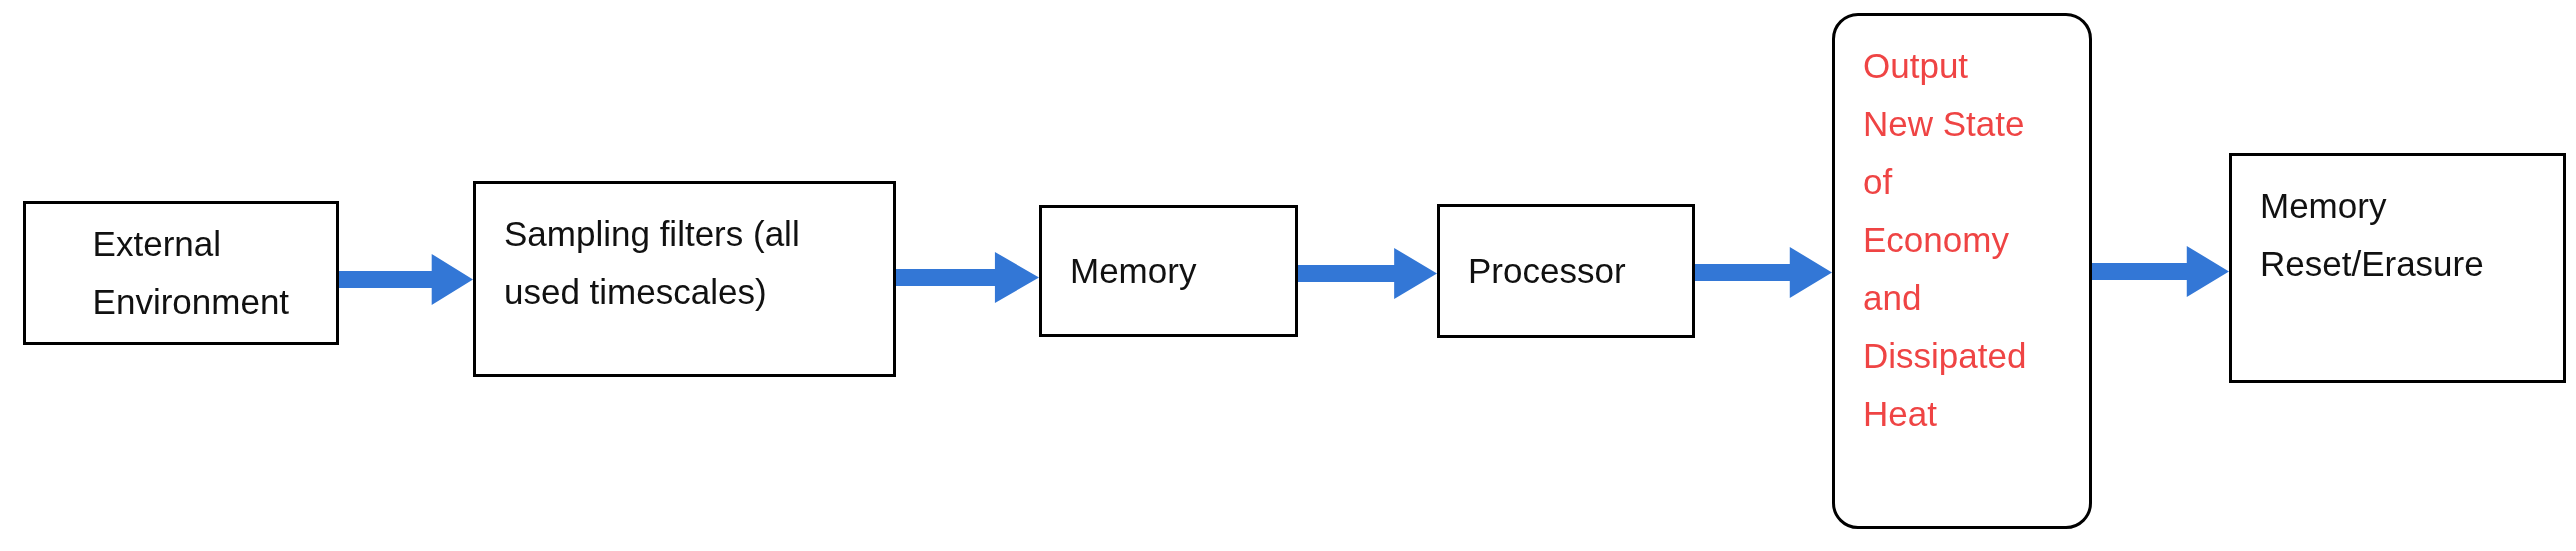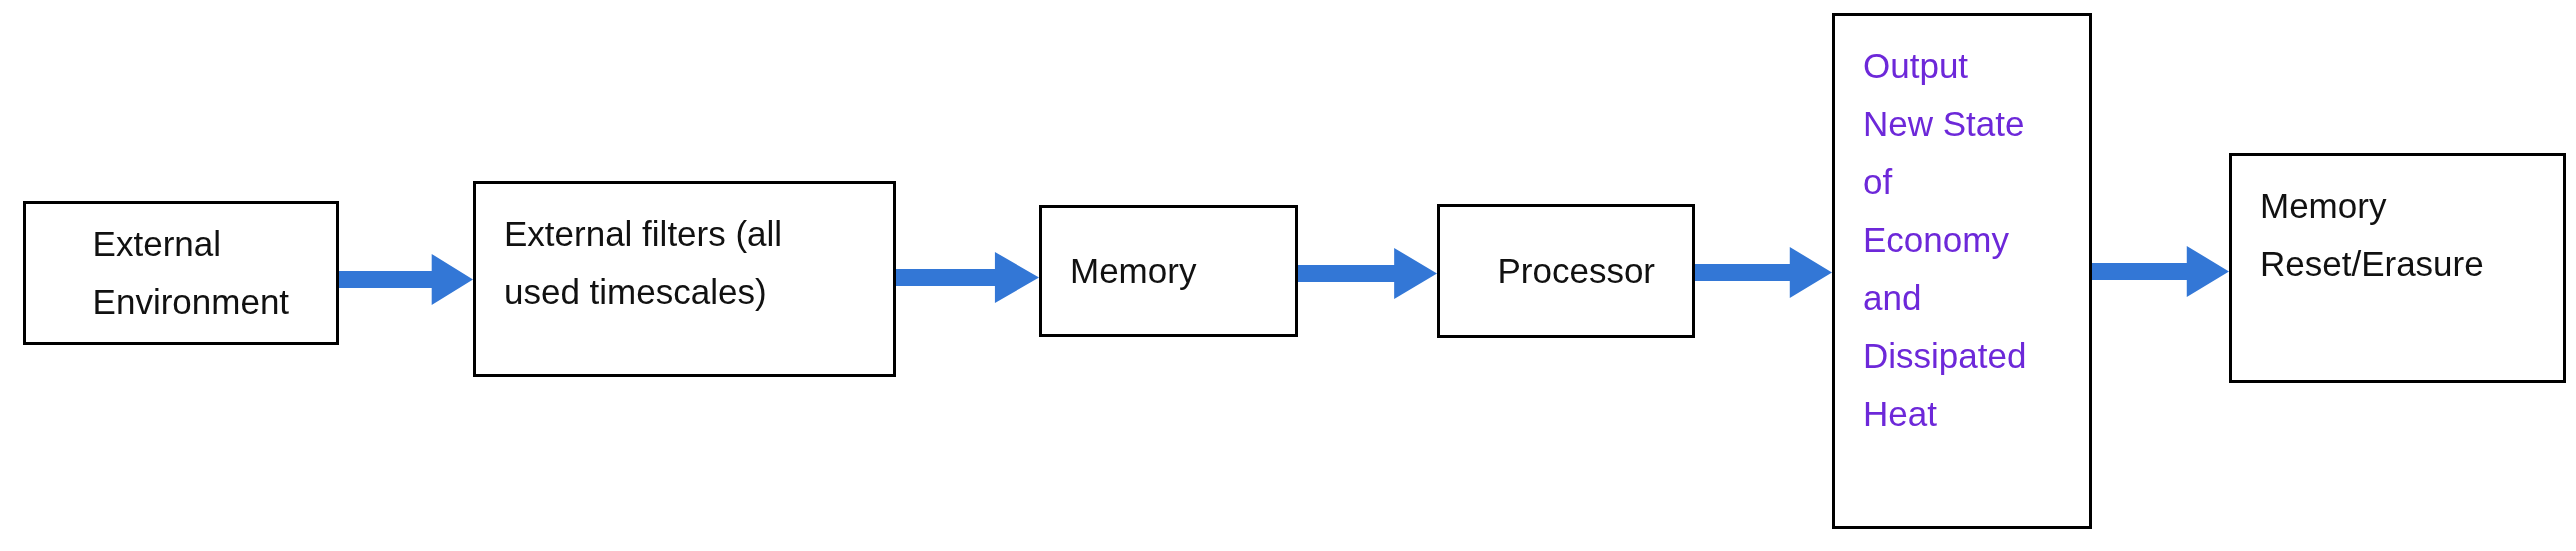--- a/index.html
+++ b/index.html
@@ -29,21 +29,21 @@
     padding-left: 28px;
     padding-right: 7.5px;
   }
   .v-center { justify-content: center; }
   .v-top    { justify-content: flex-start; padding-top: 21px; }
 
   
   #node-external-environment { left: 22.6px;   top: 201px; width: 316px; height: 144px; align-items: center; }
   #node-sampling-filters     { left: 473px;  top: 181px; width: 423px; height: 196px; }
   #node-memory               { left: 1039px; top: 205px; width: 259px; height: 132px; }
-  #node-processor            { left: 1437px; top: 204px; width: 258px; height: 134px; align-items: center; }
+  #node-processor            { left: 1437px; top: 204px; width: 258px; height: 134px; }
   #node-output-state         { left: 1832px; top: 13px;  width: 260px; height: 516px; }
   #node-memory-reset         { left: 2229px; top: 153px; width: 337px; height: 230px; }
 
   .arrow { position: absolute; display: block; }
   #arrow-1 { left: 339px;  top: 253px; width: 134px; height: 53px; }
   #arrow-2 { left: 896px;  top: 251px; width: 143px; height: 53px; }
   #arrow-3 { left: 1298px; top: 247px; width: 139px; height: 53px; }
   #arrow-4 { left: 1695px; top: 246px; width: 137px; height: 53px; }
   #arrow-5 { left: 2092px; top: 245px; width: 137px; height: 53px; }
 </style>
@@ -51,33 +51,33 @@
 <body>
 
 <div class="canvas">
 
   <div class="node v-center" id="node-external-environment" style="border-color: rgb(0, 0, 0); color: rgb(17, 17, 17);">
     <span>External
 Environment</span>
   </div>
 
   <div class="node v-top" id="node-sampling-filters" style="border-color: rgb(0, 0, 0); color: rgb(17, 17, 17);">
-    <span>External filters (all
+    <span>Sampling filters (all
 used timescales)</span>
   </div>
 
   <div class="node v-center" id="node-memory" style="border-color: rgb(0, 0, 0); color: rgb(17, 17, 17);">
     <span>Memory</span>
   </div>
 
   <div class="node v-center" id="node-processor" style="border-color: rgb(0, 0, 0); color: rgb(17, 17, 17);">
     <span>Processor</span>
   </div>
 
-  <div class="node v-top" id="node-output-state" style="border-color: rgb(0, 0, 0); color: #6d28d9;">
+  <div class="node v-top" id="node-output-state" style="border-color: rgb(0, 0, 0); color: #ef4444; border-radius: 26px;">
     <span>Output
 New State
 of
 Economy
 and
 Dissipated
 Heat</span>
   </div>
 
   <div class="node v-top" id="node-memory-reset" style="border-color: rgb(0, 0, 0); color: rgb(17, 17, 17);">

